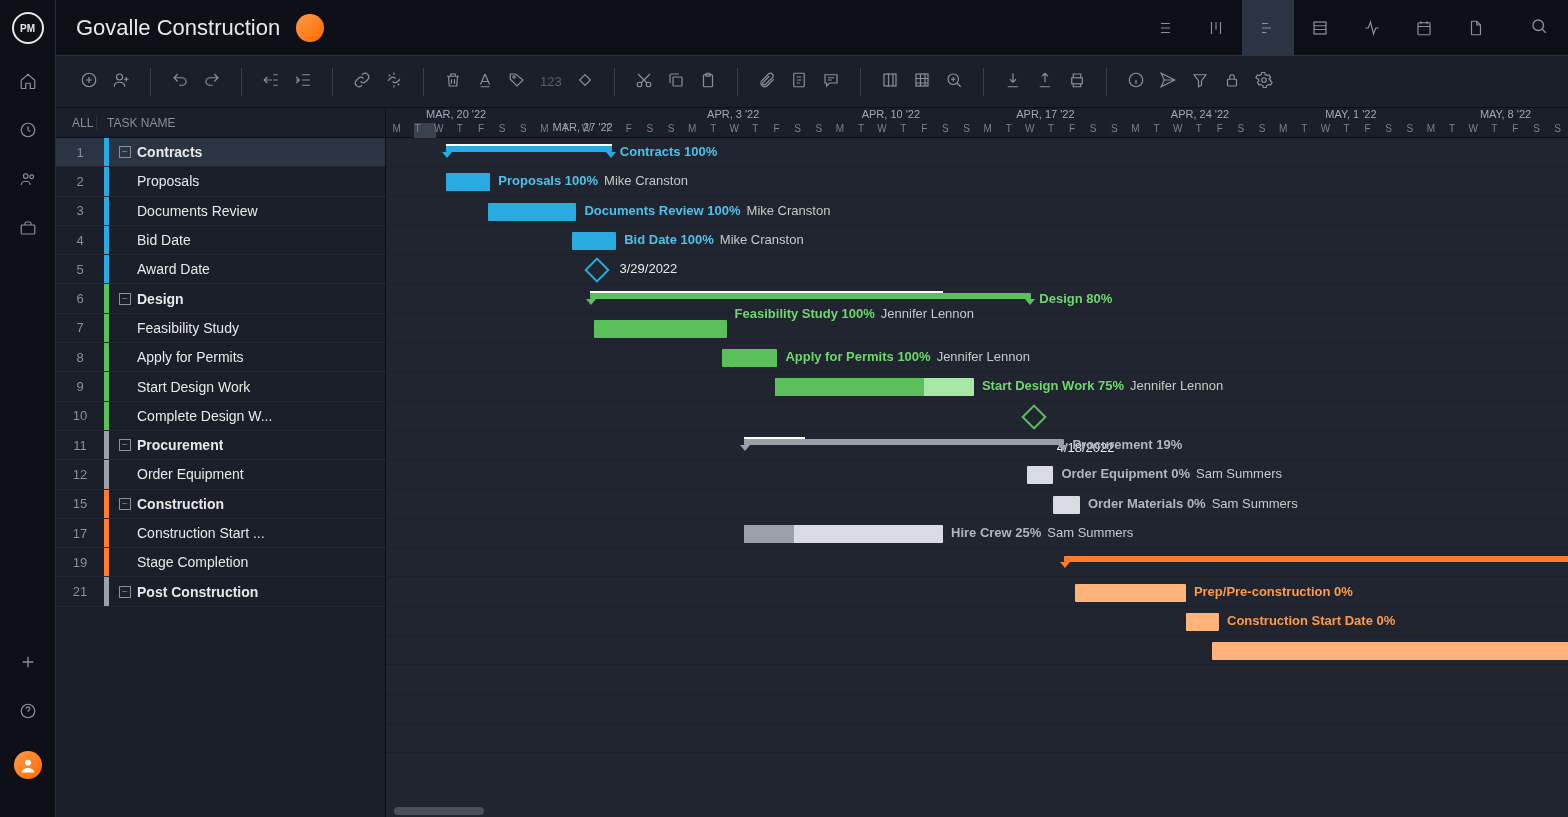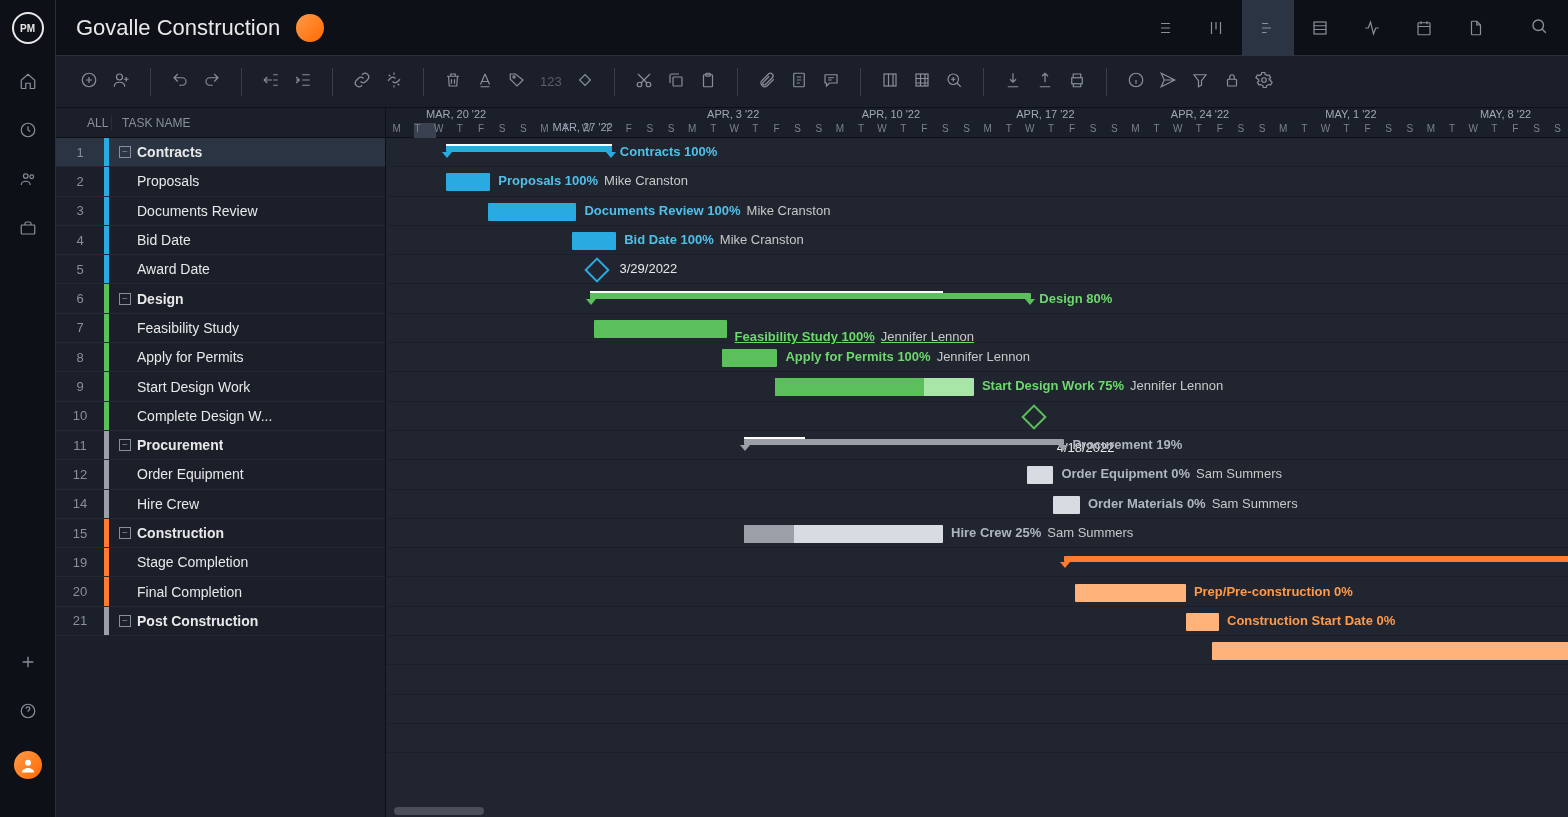--- a/index.html
+++ b/index.html
@@ -51,21 +51,21 @@
 .tool-sep { width:1px; height: 28px; background:#3a3f4a; margin: 0 10px; }
 .tool-num { color:#5a5f6a; font-size:13px; padding: 0 4px; }
 
 .content { flex: 1; display: flex; overflow: hidden; }
 .task-panel {
   width: 330px; background: #1a1f29; border-right: 1px solid #0d1117;
   display:flex; flex-direction:column;
 }
 .task-header {
   height: 30px; display:flex; align-items:center;
-  background:#1a1f29; border-bottom:1px solid #0d1117;padding-left:15px;
+  background:#1a1f29; border-bottom:1px solid #0d1117;
 }
 .col-all { width: 40px; text-align:center; font-size:12px; color:#8a8f9a; padding: 0 10px 0 16px; }
 .col-name { flex:1; font-size:12px; color:#8a8f9a; padding-left: 10px; border-left:1px solid #2a2f3a;}
 .task-rows { flex:1; overflow:hidden; }
 .task-row {
   height: 29.3px; display:flex; align-items:center;
   border-bottom: 1px solid #232833;
 }
 .task-row.selected { background:#2a3442; }
 .row-num { width: 40px; text-align:center; font-size:13px; color:#8a8f9a; padding-left:8px;}
@@ -407,49 +407,41 @@
             </div>
             <div class="task-row">
               <div class="row-num">12</div>
     <div class="row-color" style="background:#9a9fa8"></div>
     <div class="row-content indent1">
 
       <span class="task-name ">Order Equipment</span>
     </div>
             </div>
             <div class="task-row">
-              <div class="row-num">14</div>
-    <div class="row-color" style="background:#9a9fa8"></div>
-    <div class="row-content indent1">
-
-      <span class="task-name ">Hire Crew</span>
-    </div>
-            </div>
-            <div class="task-row">
               <div class="row-num">15</div>
     <div class="row-color" style="background:#ff7b2e"></div>
     <div class="row-content ">
       <span class="expand-box">−</span>
       <span class="task-name bold">Construction</span>
     </div>
             </div>
             <div class="task-row">
+              <div class="row-num">17</div>
+    <div class="row-color" style="background:#ff7b2e"></div>
+    <div class="row-content indent1">
+
+      <span class="task-name ">Construction Start ...</span>
+    </div>
+            </div>
+            <div class="task-row">
               <div class="row-num">19</div>
     <div class="row-color" style="background:#ff7b2e"></div>
     <div class="row-content indent1">
 
       <span class="task-name ">Stage Completion</span>
-    </div>
-            </div>
-            <div class="task-row">
-              <div class="row-num">20</div>
-    <div class="row-color" style="background:#ff7b2e"></div>
-    <div class="row-content indent1">
-
-      <span class="task-name ">Final Completion</span>
     </div>
             </div>
             <div class="task-row">
               <div class="row-num">21</div>
     <div class="row-color" style="background:#9a9fa8"></div>
     <div class="row-content ">
       <span class="expand-box">−</span>
       <span class="task-name bold">Post Construction</span>
     </div>
             </div>
@@ -560,21 +552,21 @@
             <div class="bar c-blue" style="top: 93.9px; left: 186.056px; width: 44.16px;"></div>
             <div class="bar-label" style="top: 93.9px; left: 238.216px; color: rgb(80, 192, 234);"><span>Bid Date</span>  <span>100%</span><span class="bar-assignee">Mike Cranston</span></div>
             <div class="milestone" style="top: 123.2px; left: 201.512px; border-color: rgb(41, 171, 226);"></div>
             <div class="milestone-label" style="top: 123.2px; left: 233.512px;">3/29/2022</div>
             <div class="bar bar-summary" style="top: 154.5px; left: 203.72px; width: 441.6px; background: rgb(91, 191, 91);"></div>
             <div style="position: absolute; top: 152.5px; left: 203.72px; width: 353.28px; height: 2px; background: rgb(255, 255, 255);"></div>
             <div class="bar-cap-l" style="left: 199.72px; top: 160.5px; border-top-color: rgb(91, 191, 91);"></div>
             <div class="bar-cap-r" style="left: 639.32px; top: 160.5px; border-top-color: rgb(91, 191, 91);"></div>
             <div class="bar-label" style="top: 152.5px; left: 653.32px; color: rgb(110, 216, 110);"><span>Design</span>  <span>80%</span></div>
             <div class="bar c-green" style="top: 181.8px; left: 208.136px; width: 132.48px;"></div>
-            <div class="bar-label" style="top: 191px; left: 348.616px; color: rgb(110, 216, 110); text-decoration: underline;"><span>Feasibility Study</span>  <span>100%</span><span class="bar-assignee">Jennifer Lennon</span></div>
+            <div class="bar-label" style="top: 168px; left: 348.616px; color: rgb(110, 216, 110);"><span>Feasibility Study</span>  <span>100%</span><span class="bar-assignee">Jennifer Lennon</span></div>
             <div class="bar c-green" style="top: 211.1px; left: 336.2px; width: 55.2px;"></div>
             <div class="bar-label" style="top: 211.1px; left: 399.4px; color: rgb(110, 216, 110);"><span>Apply for Permits</span>  <span>100%</span><span class="bar-assignee">Jennifer Lennon</span></div>
             <div class="bar " style="top: 240.4px; left: 389.192px; width: 198.72px; background: rgb(168, 230, 168);">
               <div style="position: absolute; left: 0px; top: 0px; height: 100%; width: 75%; background: rgb(91, 191, 91);"></div>
             </div>
             <div class="bar-label" style="top: 240.4px; left: 595.912px; color: rgb(110, 216, 110);"><span>Start Design Work</span>  <span>75%</span><span class="bar-assignee">Jennifer Lennon</span></div>
             <div class="milestone" style="top: 269.7px; left: 638.696px; border-color: rgb(91, 191, 91);"></div>
             <div class="milestone-label" style="top: 269.7px; left: 670.696px; margin-top: 32px;">4/18/2022</div>
             <div class="bar bar-summary" style="top: 301px; left: 358.28px; width: 320.16px; background: rgb(154, 159, 168);"></div>
             <div style="position: absolute; top: 299px; left: 358.28px; width: 60.8304px; height: 2px; background: rgb(255, 255, 255);"></div>

